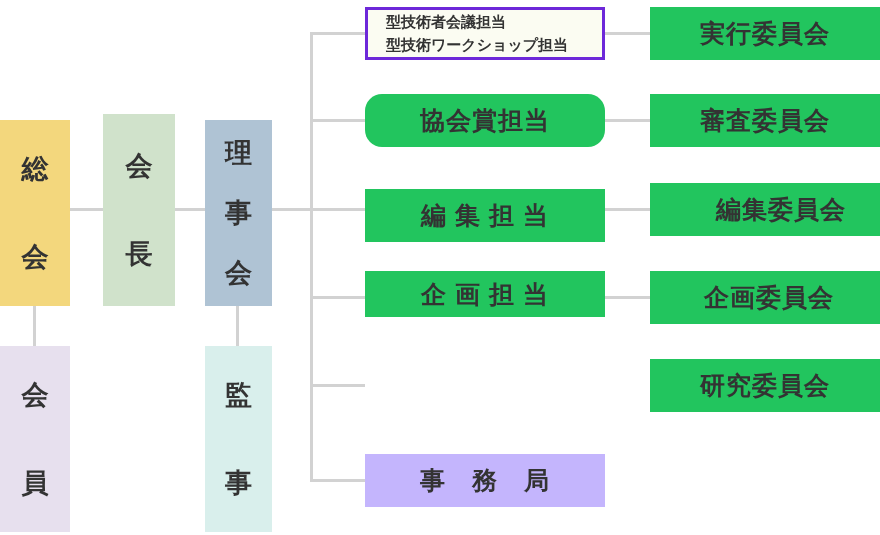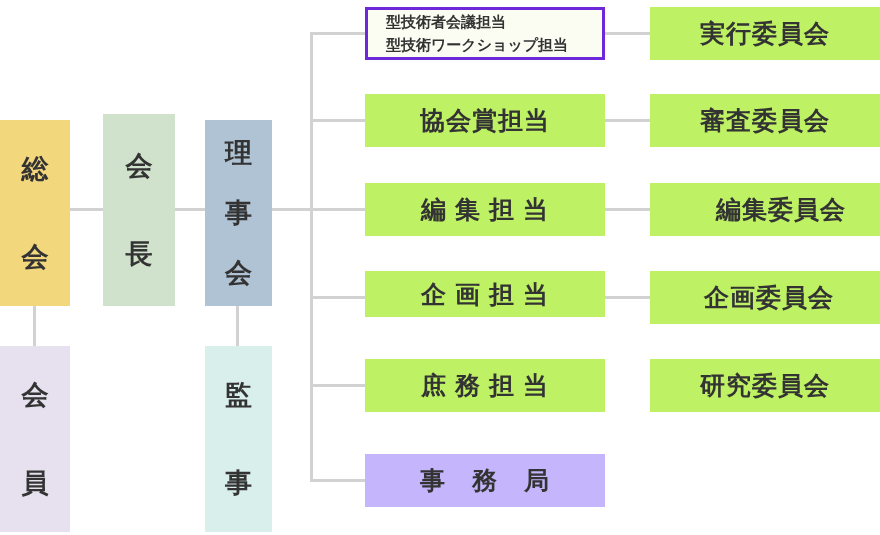--- a/index.html
+++ b/index.html
@@ -34,21 +34,21 @@
     font-size:15px;line-height:1.5;letter-spacing:0;
     flex-direction:column;align-items:flex-start;justify-content:center;
     padding-left:18px;
   }
   
   .bg-soukai{background:#f3d77d;}
   .bg-kaichou{background:#d0e2cb;}
   .bg-rijikai{background:#afc3d4;}
   .bg-kaiin{background:#e7e0ee;}
   .bg-kanji{background:#d9efec;}
-  .bg-committee{background:#bef264;}
+  .bg-committee{background:#22c55e;}
   .bg-jimukyoku{background:#c4b5fd;}
   .bg-top{background:#fbfcf2;border:3px solid #6d28d9;}
 </style>
 </head>
 <body>
 
 <div class="canvas">
 
   <div class="line h" style="left:33px;top:208px;width:332px;"></div>
   <div class="line v" style="left:310px;top:32px;height:450px;"></div>
@@ -88,35 +88,32 @@
   <div class="node vnode bg-kanji" style="left:205px;top:346px;width:67px;height:186px;">
     <span class="vtext lh2">監
 事</span>
   </div>
 
   <div class="node topnode bg-top" style="left:365px;top:7px;width:240px;height:53px;">
     <span>型技術者会議担当</span>
     <span>型技術ワークショップ担当</span>
   </div>
 
-  <div class="node hnode bg-committee" style="left:365px;top:94px;width:240px;height:53px;">
+  <div class="node hnode bg-committee" style="left:365px;top:94px;width:240px;height:53px;border-radius:17px;">
     <span>協会賞担当</span>
   </div>
 
-  <div class="node hnode bg-committee" style="left:365px;top:183px;width:240px;height:53px;">
+  <div class="node hnode bg-committee" style="left:365px;top:189px;width:240px;height:53px;">
     <span>編 集 担 当</span>
   </div>
 
   <div class="node hnode bg-committee" style="left:365px;top:271px;width:240px;height:46px;">
     <span>企 画 担 当</span>
   </div>
 
-  <div class="node hnode bg-committee" style="left:365px;top:359px;width:240px;height:53px;">
-    <span>庶 務 担 当</span>
-  </div>
 
   <div class="node hnode bg-jimukyoku" style="left:365px;top:454px;width:240px;height:53px;">
     <span>事　務　局</span>
   </div>
 
   <div class="node hnode bg-committee" style="left:650px;top:7px;width:230px;height:53px;">
     <span>実行委員会</span>
   </div>
 
   <div class="node hnode bg-committee" style="left:650px;top:94px;width:230px;height:53px;justify-content:center;">

